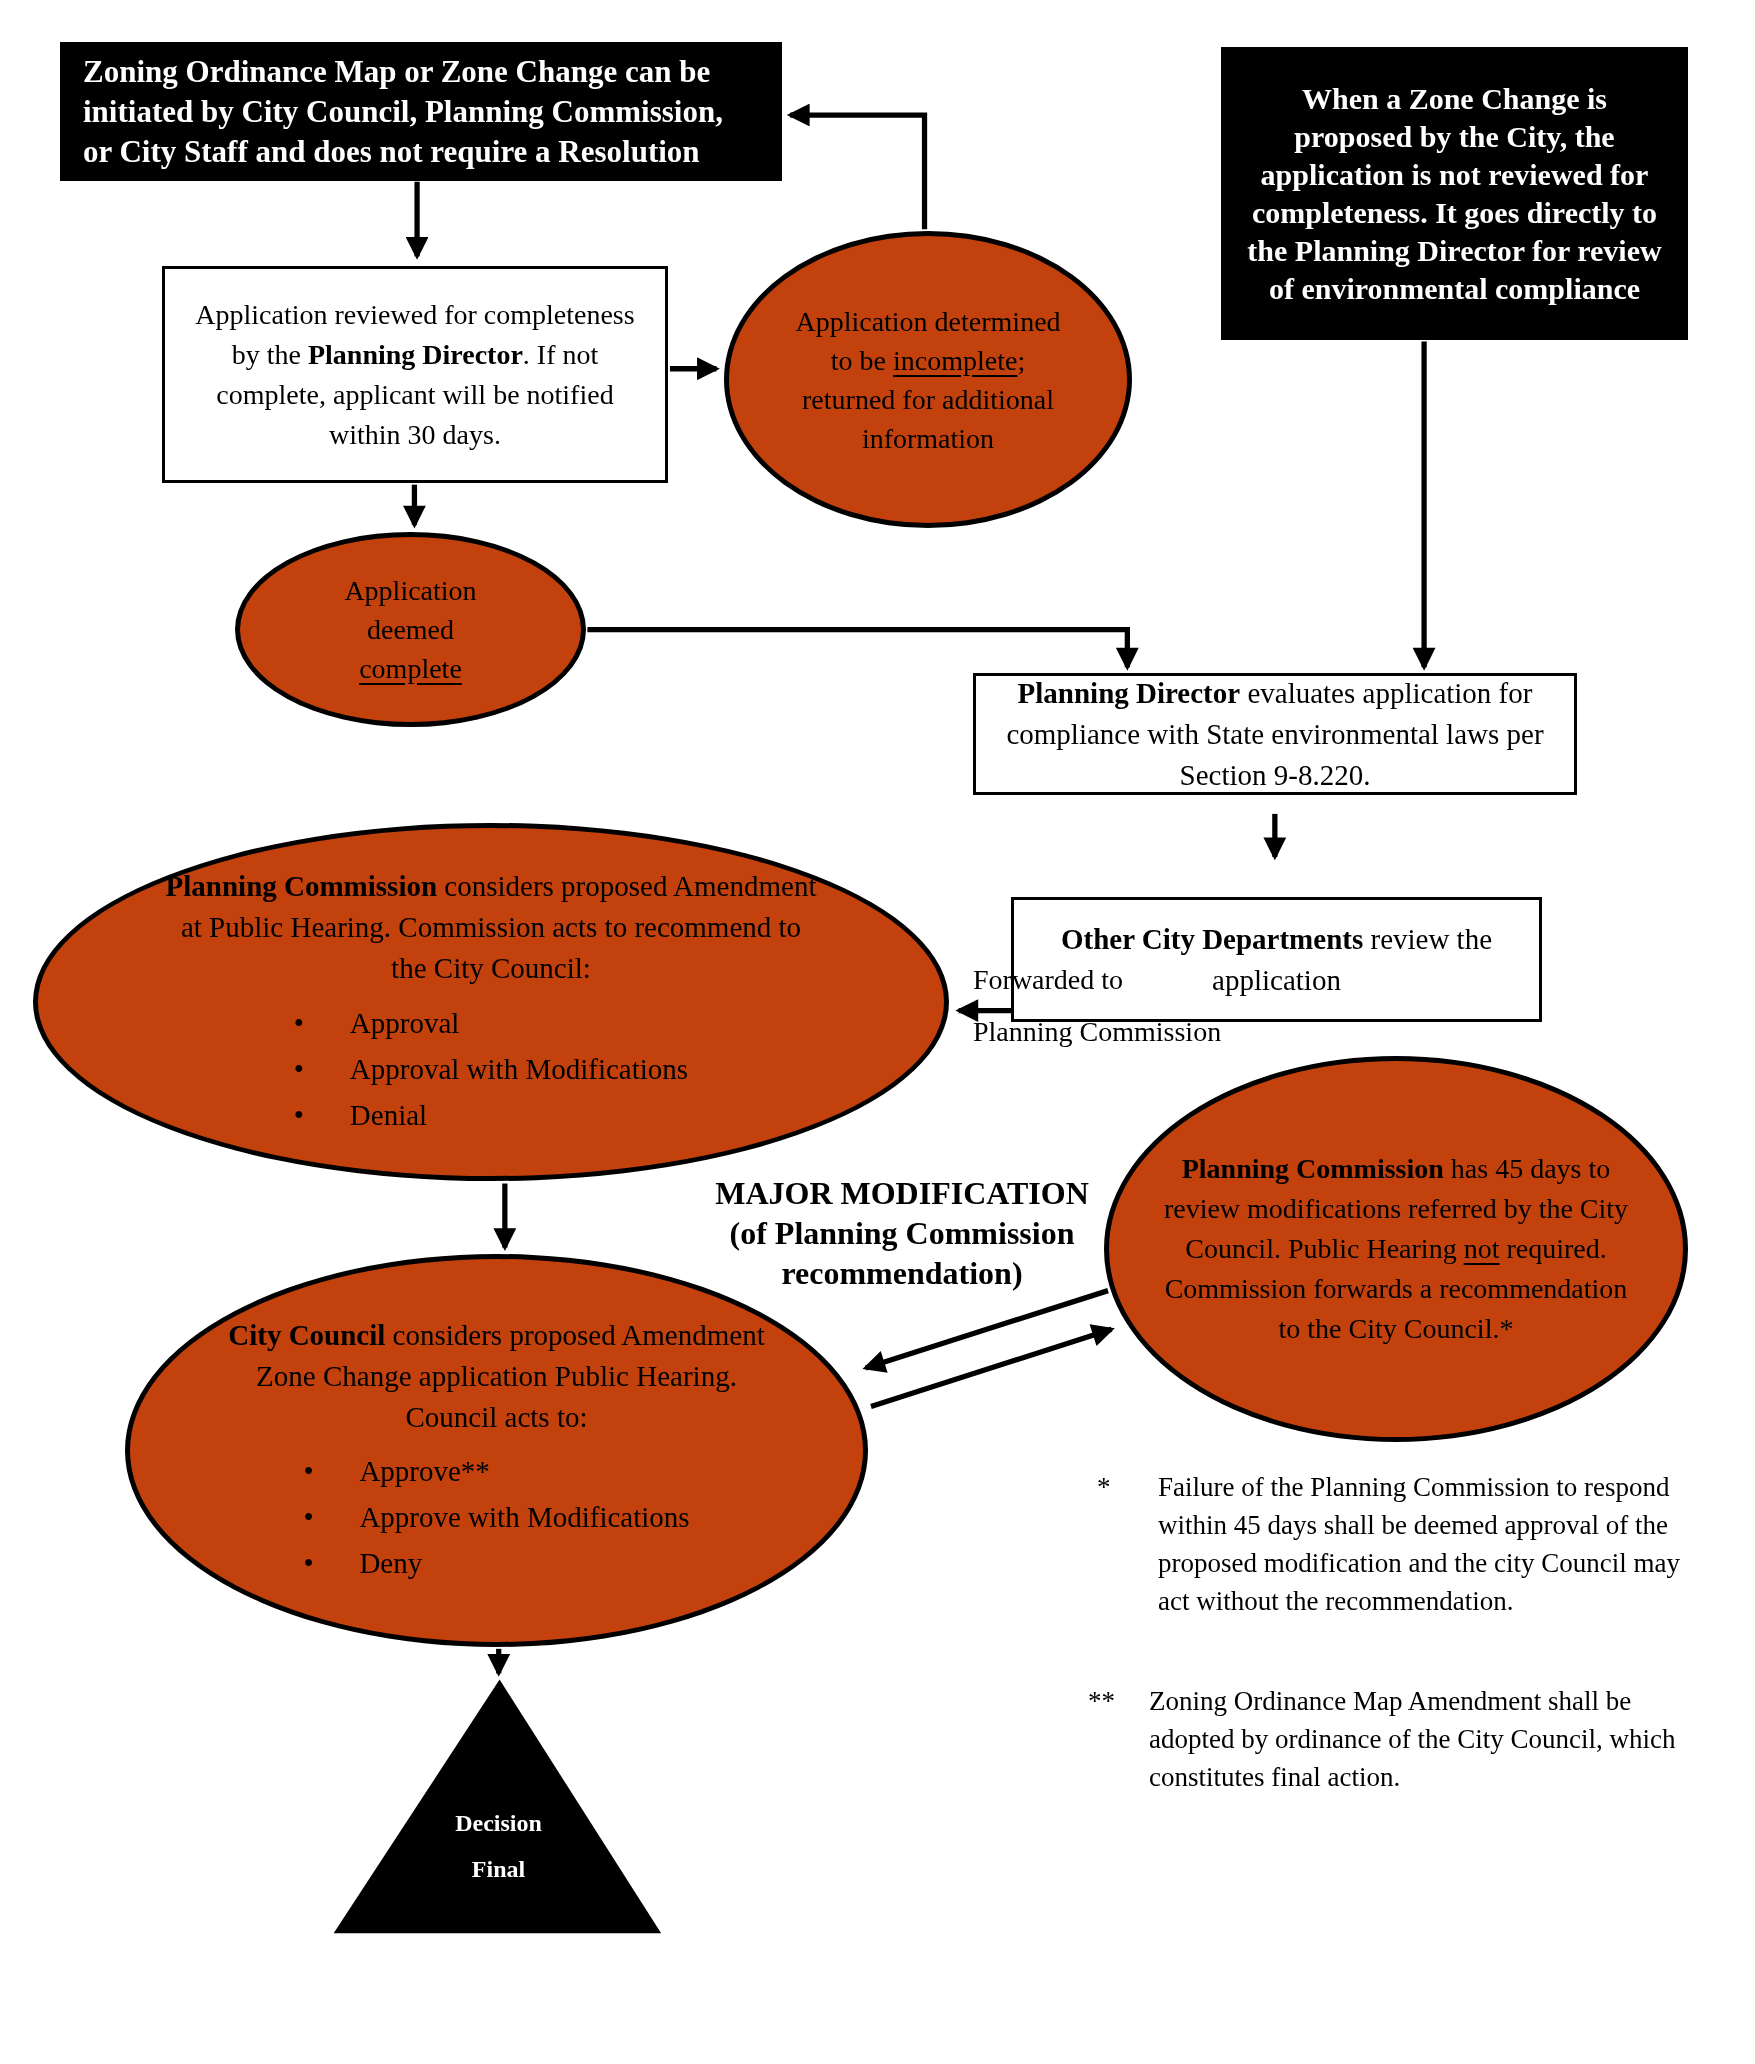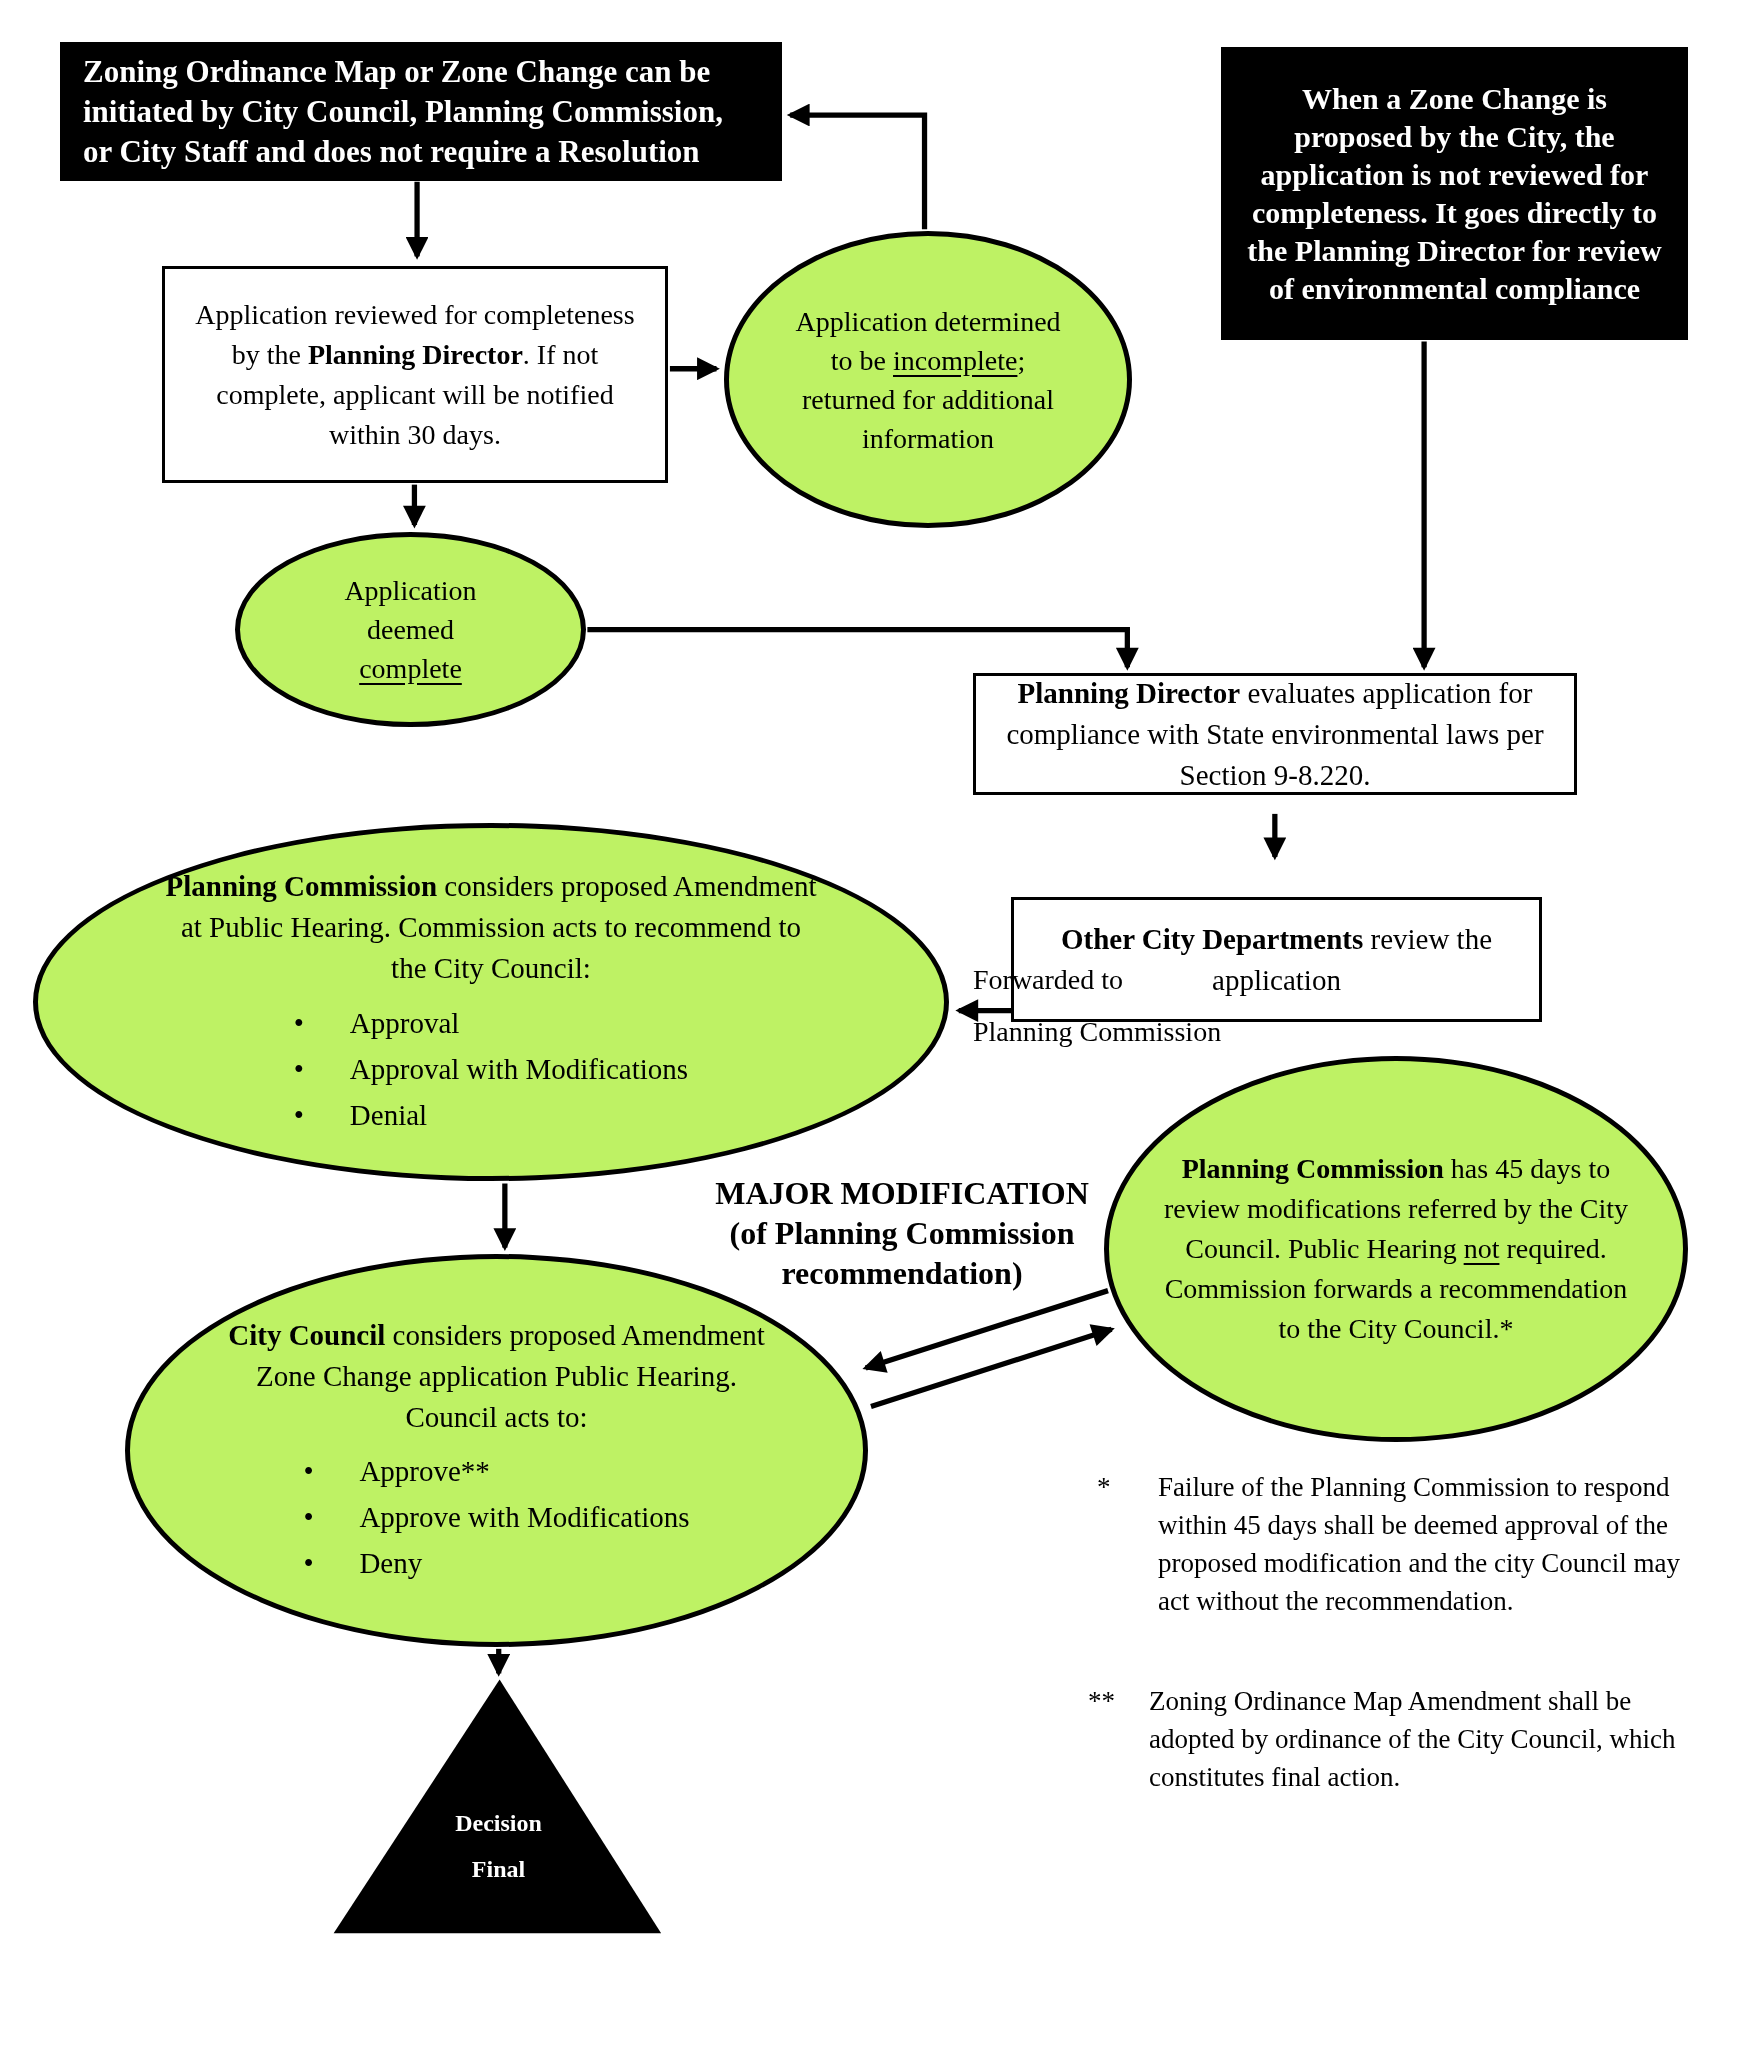--- a/index.html
+++ b/index.html
@@ -13,21 +13,21 @@
   .arrows { position:absolute; left:0; top:0; width:1756px; height:2065px; }
   .arrows polyline { fill:none; stroke:var(--ink,#000); stroke-width:6; }
   .arrows polygon.tri { fill:var(--ink,#000); stroke:none; }
 
   .node { position:absolute; }
   .rect {
     background:#fff; border:3.5px solid var(--ink,#000);
     display:flex; align-items:center; justify-content:center; text-align:center;
   }
   .ellipse {
-    background:#bef264; border:5.3px solid var(--ink,#000); border-radius:50%;
+    background:#c2410c; border:5.3px solid var(--ink,#000); border-radius:50%;
     display:flex; flex-direction:column; align-items:center; justify-content:center;
     text-align:center;
   }
   .black-box {
     background:var(--ink,#000); color:var(--inverse-text,#fff);
     font-weight:bold; display:flex; align-items:center;
   }
   .u { text-decoration:underline; text-underline-offset:5.3px; }
 
   .init-box { left:60px; top:42px; width:722px; height:139px; font-size:31px; line-height:40px; padding:4px 23px; text-align:left; }

